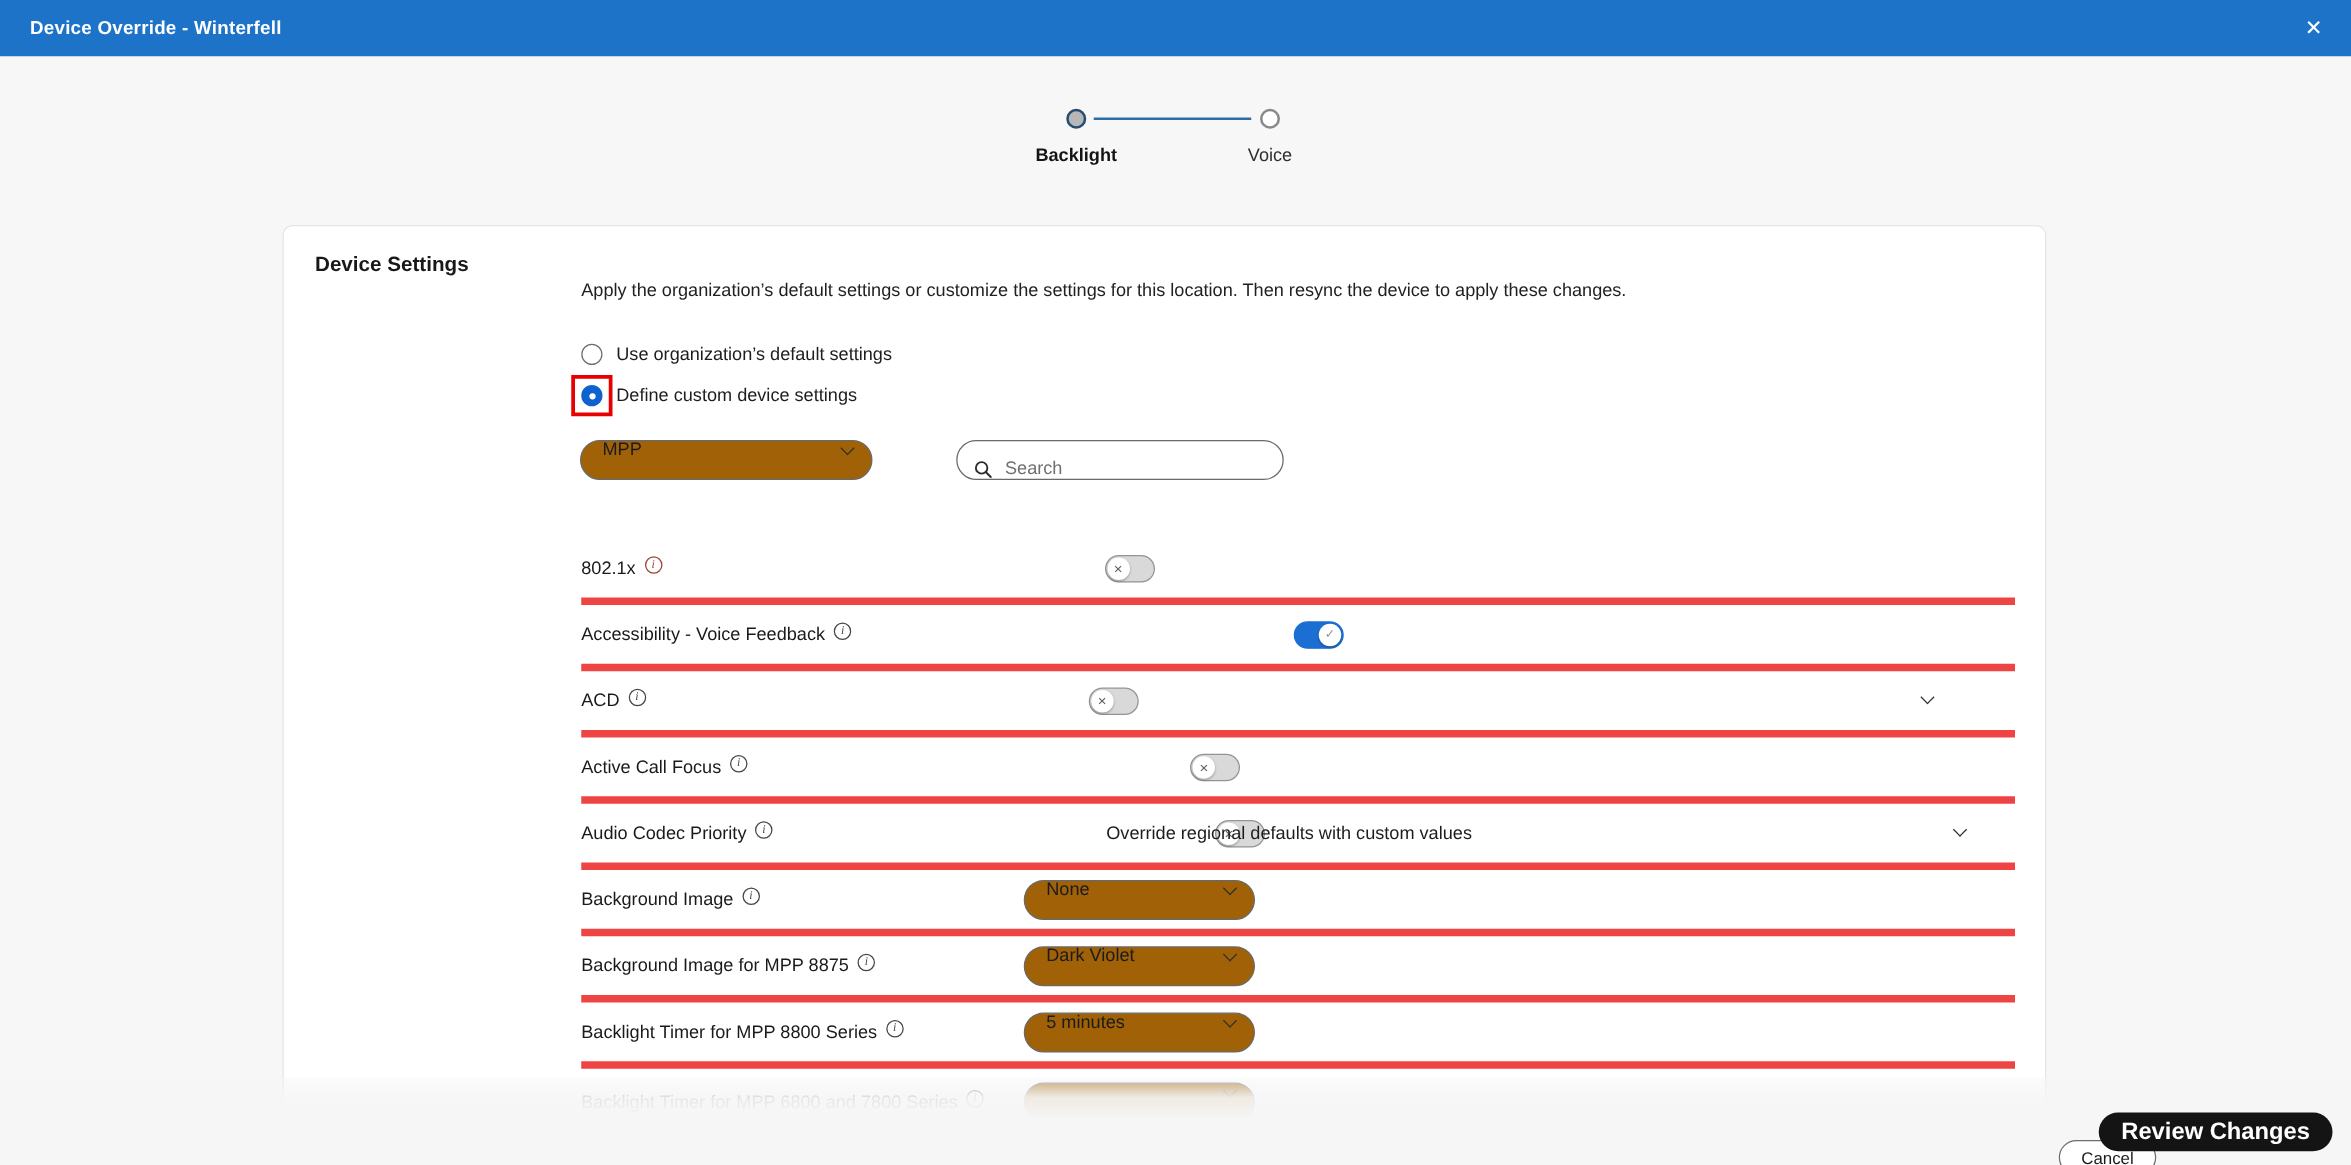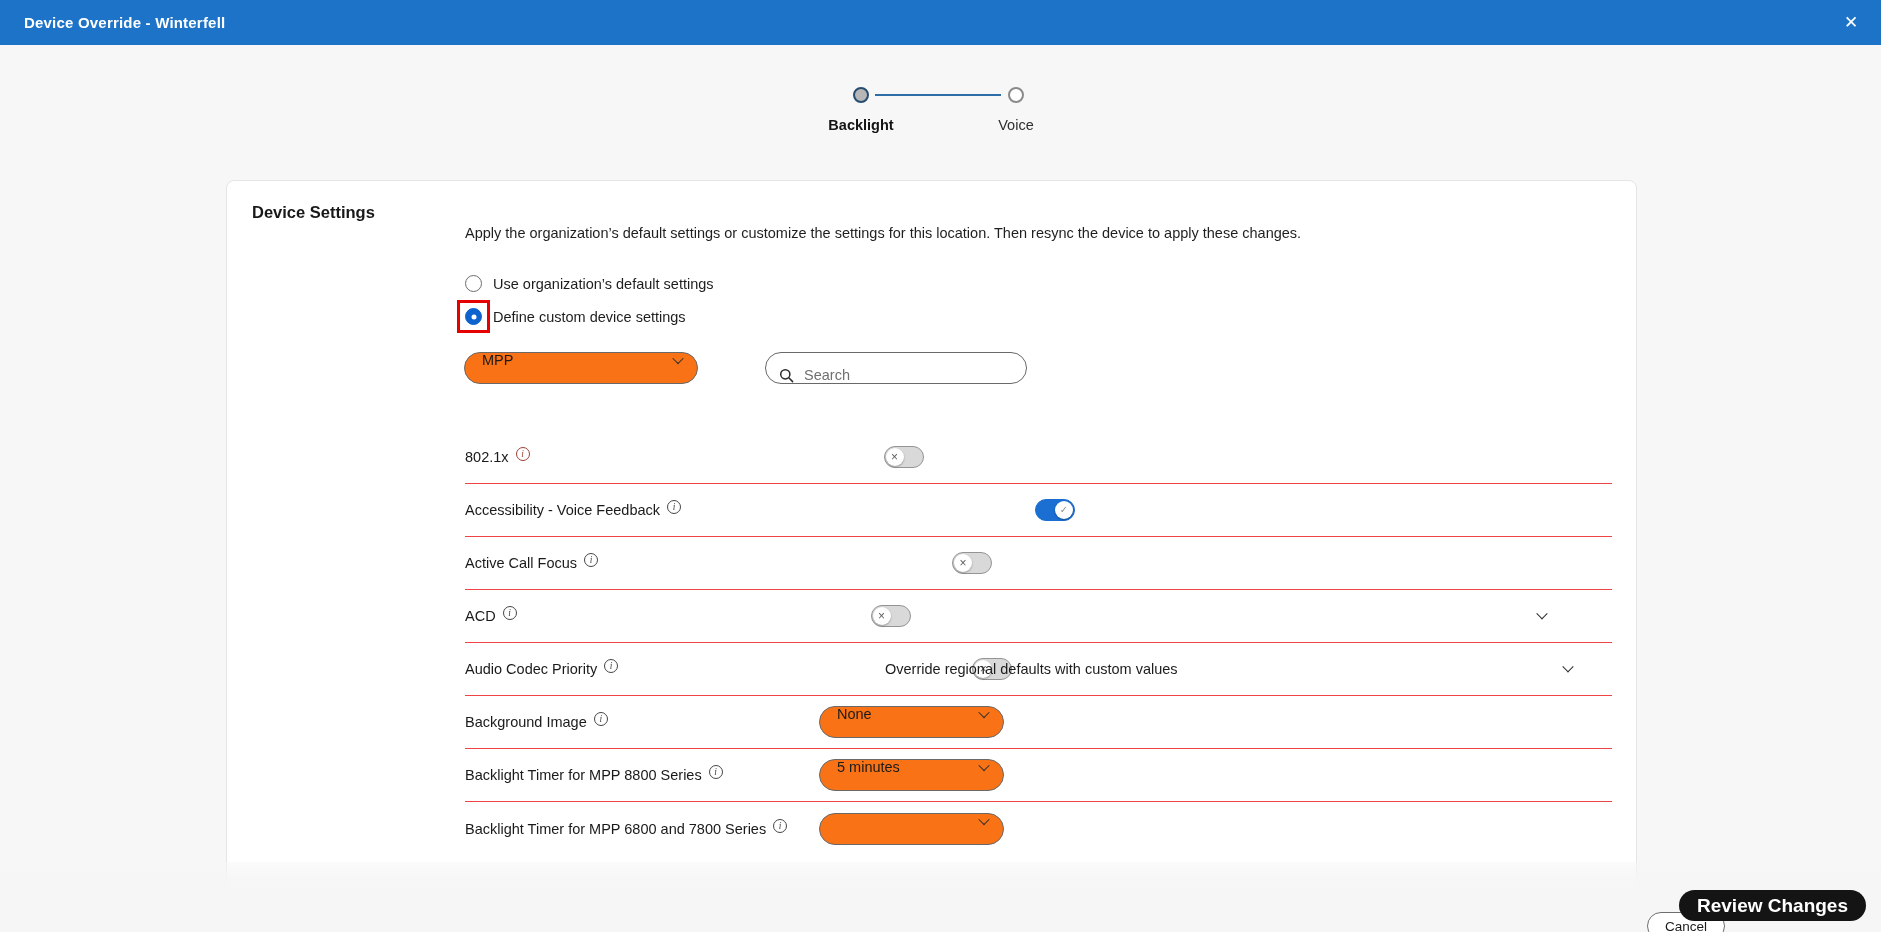--- a/index.html
+++ b/index.html
@@ -31,37 +31,37 @@
   .radio-group { position:absolute; left:238px; top:94px; }
   .radio-option { display:flex; align-items:center; height:17px; margin-bottom:16px; position:relative; cursor:pointer; }
   .radio { width:17px; height:17px; border:1.5px solid #6d6d6d; border-radius:50%; background:#fff; flex:0 0 17px; }
   .radio.checked { background:#0c63ce; border-color:#0c63ce; position:relative; }
   .radio.checked::after { content:""; position:absolute; left:50%; top:50%; transform:translate(-50%,-50%);
                           width:5px; height:5px; border-radius:50%; background:#fff; }
   .radio-label { margin-left:11px; font-size:14.5px; color:#1d1d1d; }
   .red-highlight { position:absolute; left:-8px; top:-8px; width:33px; height:33px; border:3px solid #e60000; pointer-events:none; }
 
   
-  .select { display:flex; align-items:center; justify-content:space-between; background:#f97316;
+  .select { display:flex; align-items:center; justify-content:space-between; background:#a16207;
             border:1px solid #696969; border-radius:16px; height:32px; padding:0 15px 16px 17px;
             font-size:14.5px; color:#1b1b1b; cursor:pointer; }
   .filter { position:absolute; left:237px; top:171px; width:234px; }
   .search { position:absolute; left:538px; top:171px; width:262px; height:32px; display:flex; align-items:flex-end;
             background:#fff; border:1px solid #696969; border-radius:16px; padding:0 12px 0 13px; }
   .search input { border:none; outline:none; flex:1; margin-left:10px; font-size:14.5px;
                   font-family:"Liberation Sans", sans-serif; color:#1b1b1b; background:transparent; }
   .search input::placeholder { color:#707070; }
   .mag { flex:0 0 15px; }
 
   .chev { display:inline-block; width:8px; height:8px; border-right:1.6px solid #2e2e2e;
           border-bottom:1.6px solid #2e2e2e; transform:rotate(45deg) translate(-1px,-1px); }
 
   
   .rows { position:absolute; left:238px; top:250px; width:1147px; }
-  .row { position:relative; height:53px; display:flex; align-items:center; border-bottom:1px solid #ef4444; }
+  .row { position:relative; height:53px; display:flex; align-items:center; border-bottom:6px solid #ef4444; }
   .row:last-child { border-bottom:none; }
   .row-label { font-size:14.5px; color:#1a1a1a; display:flex; align-items:center; }
   .info { display:inline-flex; align-items:center; justify-content:center; width:14px; height:14px;
           border:1px solid currentColor; border-radius:50%; margin-left:7px; color:#454545;
           font:italic 9.5px "Liberation Serif", serif; position:relative; top:-3px; cursor:pointer; }
   .info::before { content:"i"; }
   .row-control { position:absolute; left:354px; }
   .row-note { position:absolute; left:420px; font-size:14.5px; color:#1c1c1c; }
   .row-chevron { position:absolute; right:66px; top:50%; transform:translateY(-60%); cursor:pointer; }
   .row.has-note .row-chevron { right:40px; }
@@ -142,44 +142,51 @@
             <span class="knob"></span>
           </div>
         </div>
         <div class="row">
           <span class="row-label">Accessibility - Voice Feedback<span class="info"></span></span>
           <div class="row-control toggle on">
             <span class="knob"></span>
           </div>
         </div>
         <div class="row">
+          <span class="row-label">ACD<span class="info"></span></span>
+          <div class="row-control toggle off">
+            <span class="knob"></span>
+          </div>
+          <span class="row-chevron"><span class="chev"></span></span>
+        </div>
+        <div class="row">
           <span class="row-label">Active Call Focus<span class="info"></span></span>
           <div class="row-control toggle off">
             <span class="knob"></span>
           </div>
-        </div>
-        <div class="row">
-          <span class="row-label">ACD<span class="info"></span></span>
-          <div class="row-control toggle off">
-            <span class="knob"></span>
-          </div>
-          <span class="row-chevron"><span class="chev"></span></span>
         </div>
         <div class="row has-note">
           <span class="row-label">Audio Codec Priority<span class="info"></span></span>
           <div class="row-control toggle off">
             <span class="knob"></span>
           </div>
           <span class="row-note">Override regional defaults with custom values</span>
           <span class="row-chevron"><span class="chev"></span></span>
         </div>
         <div class="row">
           <span class="row-label">Background Image<span class="info"></span></span>
           <div class="row-control select row-select">
             <span class="select-value">None</span>
+            <span class="chev"></span>
+          </div>
+        </div>
+        <div class="row">
+          <span class="row-label">Background Image for MPP 8875<span class="info"></span></span>
+          <div class="row-control select row-select">
+            <span class="select-value">Dark Violet</span>
             <span class="chev"></span>
           </div>
         </div>
         <div class="row">
           <span class="row-label">Backlight Timer for MPP 8800 Series<span class="info"></span></span>
           <div class="row-control select row-select">
             <span class="select-value">5 minutes</span>
             <span class="chev"></span>
           </div>
         </div>

